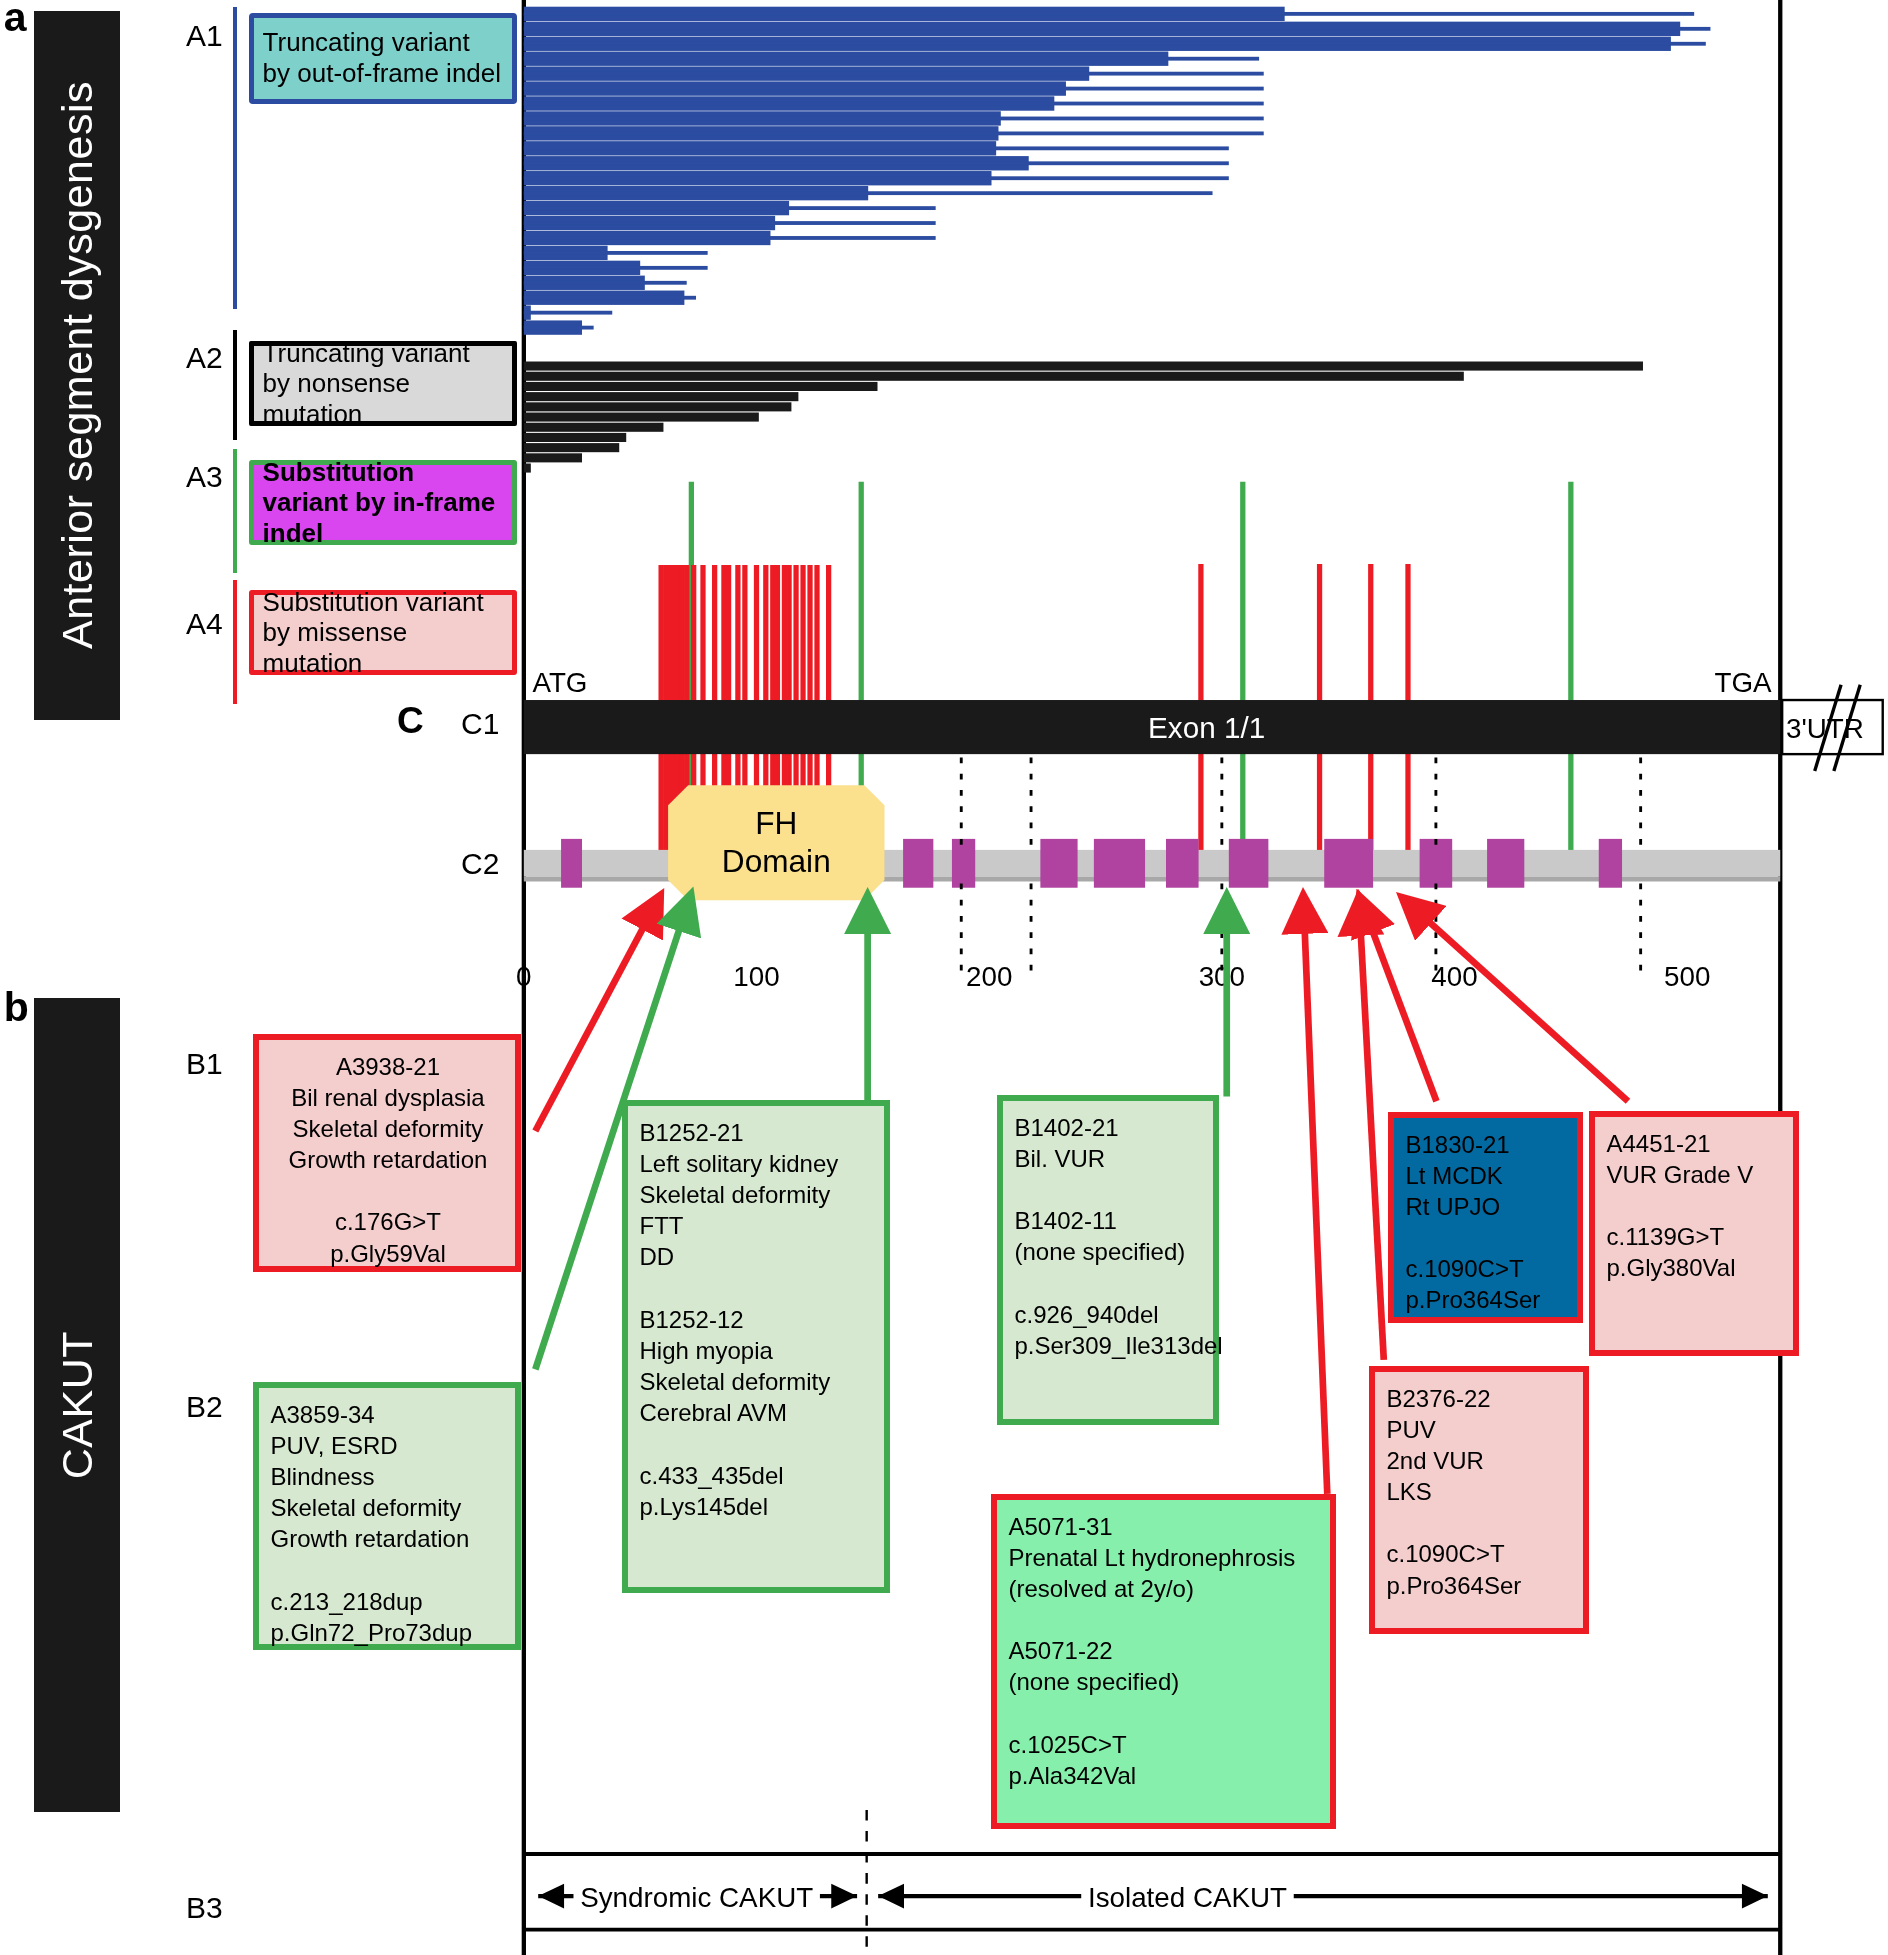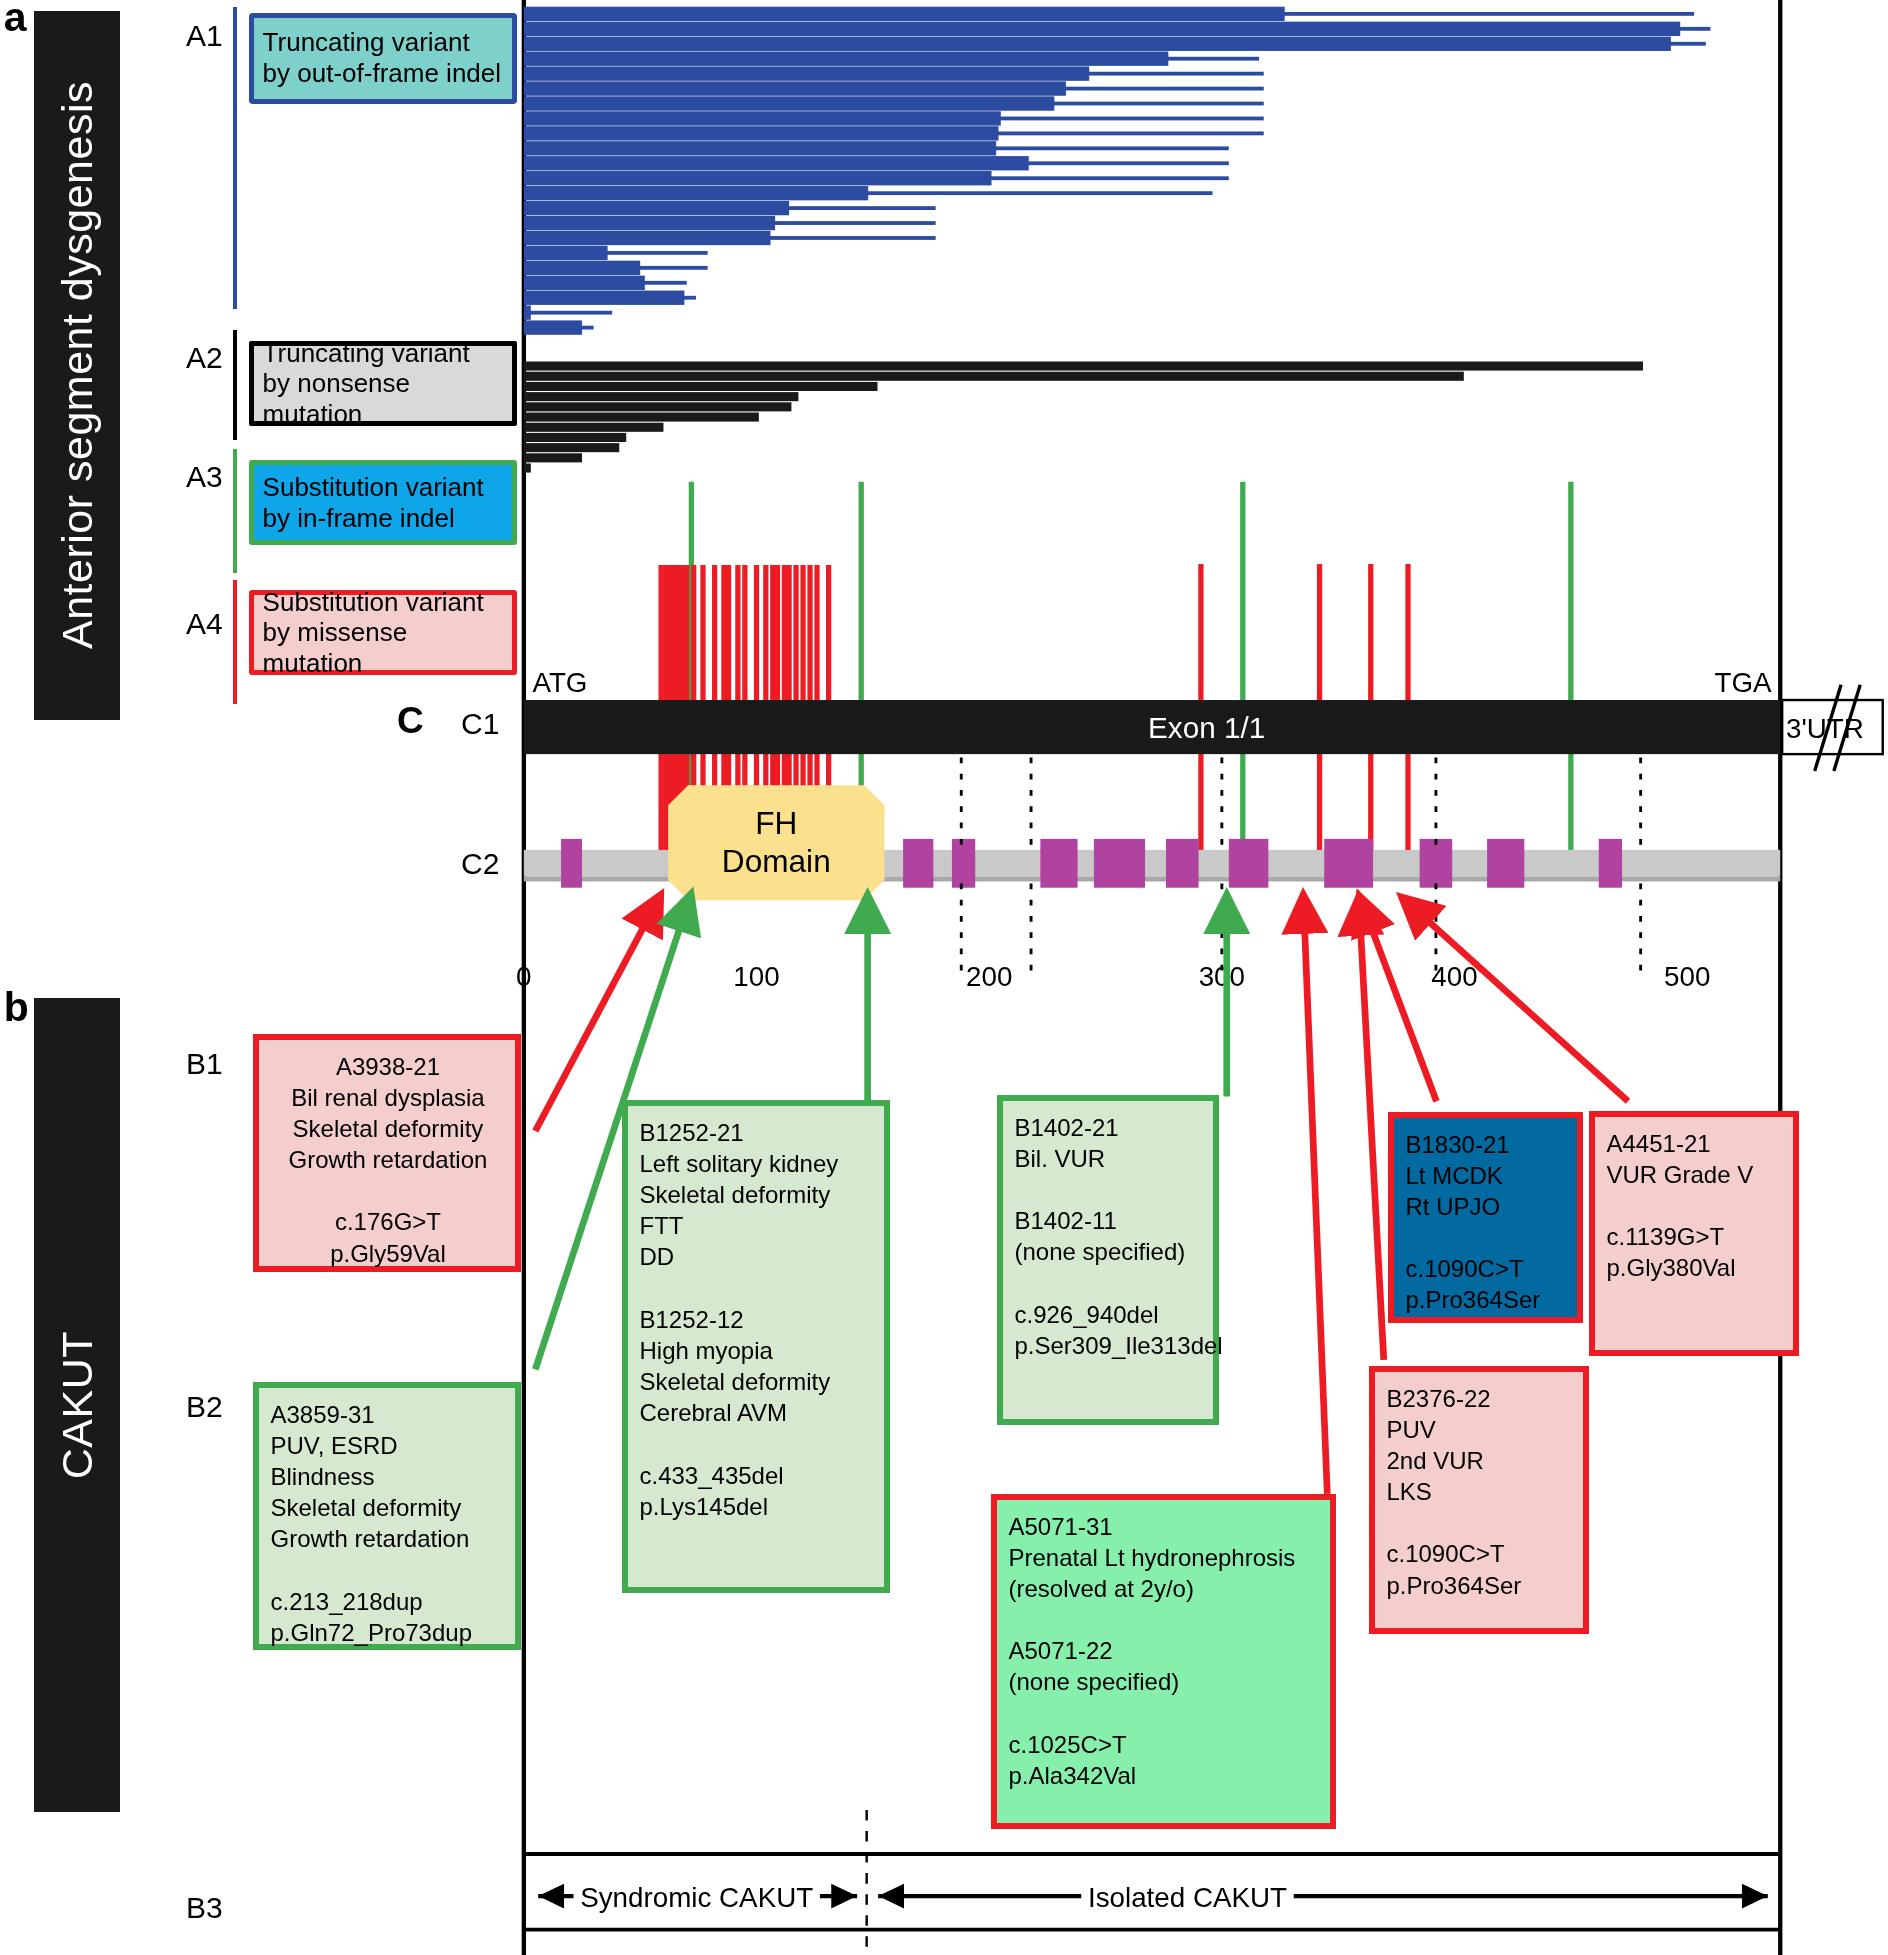--- a/index.html
+++ b/index.html
@@ -39,21 +39,21 @@
 
   <div class="abs rowlabel" style="left:186px;top:341px;">A2</div>
   <div class="abs" style="left:233px;top:330px;width:4.3px;height:110px;background:#000;"></div>
   <div class="abs legendbox" style="left:249px;top:341px;width:268px;height:85px;background:#d9d9d9;border:5.3px solid #000;border-radius:1.9px;">
     <div>Truncating variant by
 nonsense mutation</div>
   </div>
 
   <div class="abs rowlabel" style="left:186px;top:460px;">A3</div>
   <div class="abs" style="left:233px;top:449px;width:4.3px;height:124px;background:#3faa4e;"></div>
-  <div class="abs legendbox" style="left:249px;top:460px;width:268px;height:85px;background:#0ea5e9;border:5.3px solid #3faa4e;border-radius:2.9px;">
+  <div class="abs legendbox" style="left:249px;top:460px;width:268px;height:85px;background:#d946ef;border:5.3px solid #3faa4e;border-radius:2.9px;font-weight:bold;">
     <div>Substitution variant by
 in-frame indel</div>
   </div>
 
   <div class="abs rowlabel" style="left:186px;top:607px;">A4</div>
   <div class="abs" style="left:233px;top:580px;width:4.3px;height:124px;background:#ed1c24;"></div>
   <div class="abs legendbox" style="left:249px;top:590px;width:268px;height:85px;background:#f4cdcd;border:5.3px solid #ed1c24;border-radius:2.9px;">
     <div>Substitution variant by
 missense mutation</div>
   </div>
@@ -273,21 +273,21 @@
   <div class="abs rowlabel" style="left:186px;top:1891px;">B3</div>
 
   <div class="abs infobox" style="left:253px;top:1034px;width:268px;height:238px;background:#f4cdcd;border:6.2px solid #ed1c24;text-align:center;">A3938-21
 Bil renal dysplasia
 Skeletal deformity
 Growth retardation
 
 c.176G&gt;T
 p.Gly59Val</div>
 
-  <div class="abs infobox" style="left:253px;top:1382px;width:268px;height:268px;background:#d6e8cf;border:6.2px solid #3faa4e;">A3859-31
+  <div class="abs infobox" style="left:253px;top:1382px;width:268px;height:268px;background:#d6e8cf;border:6.2px solid #3faa4e;">A3859-34
 PUV, ESRD
 Blindness
 Skeletal deformity
 Growth retardation
 
 c.213_218dup
 p.Gln72_Pro73dup</div>
 
   <div class="abs infobox" style="left:622px;top:1100px;width:268px;height:493px;background:#d6e8cf;border:6.2px solid #3faa4e;">B1252-21
 Left solitary kidney

